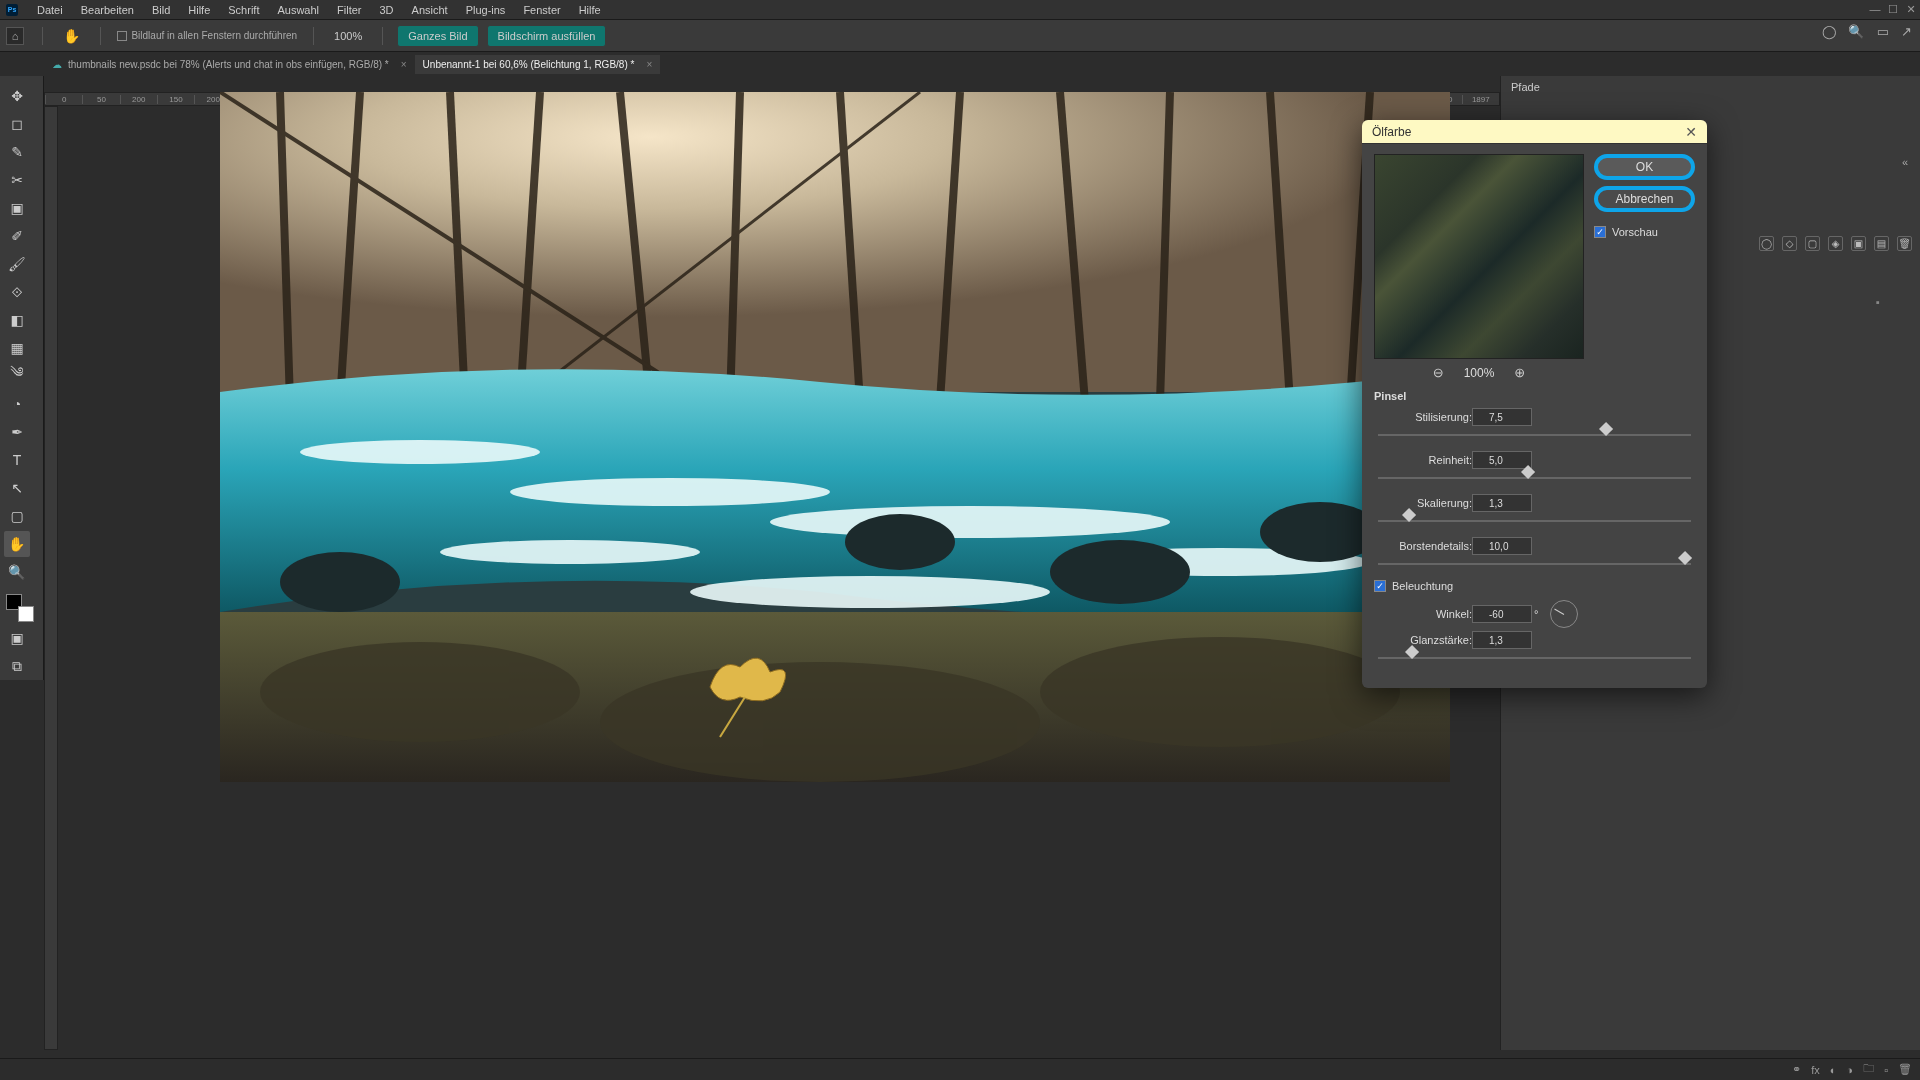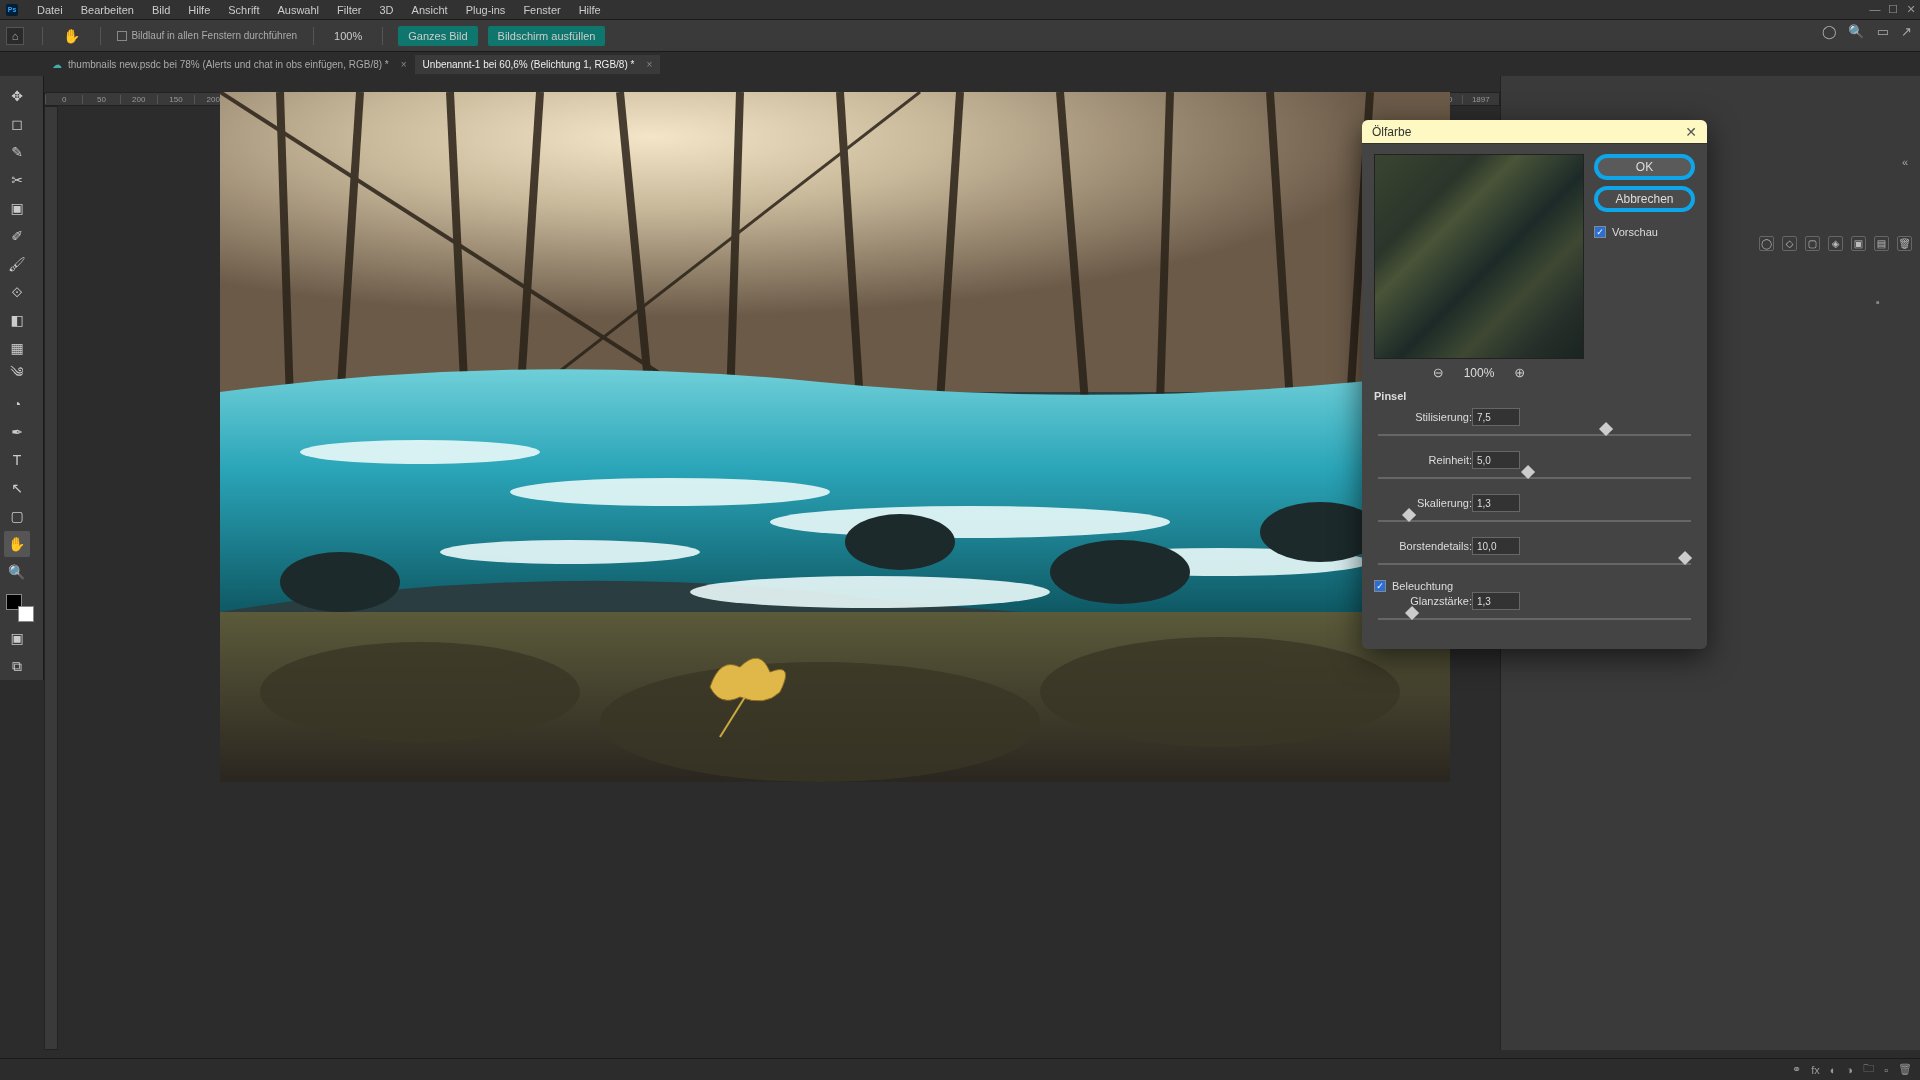--- a/index.html
+++ b/index.html
@@ -51,21 +51,21 @@
 .btn-d{height:26px;display:flex;align-items:center;justify-content:center;font-size:12px;background:#4b4b4b;border:4px solid #0ea5e9;border-radius:14px;cursor:pointer}
 .btn-d.primary{background:#5a5a5a}
 .cbl{display:flex;align-items:center;gap:6px;margin-top:8px;font-size:11px}
 .cbl .c{width:12px;height:12px;border:1px solid #888;background:#2a6fd6;display:flex;align-items:center;justify-content:center;color:#fff;font-size:9px}
 .zoomrow{display:flex;align-items:center;justify-content:center;gap:20px;margin-top:6px;font-size:12px;width:210px}
 .zoomrow .z{font-size:13px;color:#ccc;cursor:pointer}
 .group{margin-top:10px}
 .group h4{font-size:11px;font-weight:bold;margin-bottom:6px}
 .param{display:flex;align-items:center;margin-bottom:3px;}
 .param label{flex:0 0 98px;text-align:right;font-size:11px}
-.param input{width:48px;height:18px;background:#333;border:1px solid #666;color:#ddd;font-size:10px;padding:0 4px}
+.param input{width:60px;height:18px;background:#333;border:1px solid #666;color:#ddd;font-size:10px;padding:0 16px}
 .param .unit{font-size:11px;margin-left:2px}
 .slider{height:12px;position:relative;margin:0 4px 10px 4px}
 .slider .track{height:2px;background:#666;position:absolute;top:5px;left:0;right:0}
 .slider .thumb{position:absolute;top:0;width:10px;height:10px;background:#ccc;transform:rotate(45deg) translateX(-70%)}
 .angle-dial{width:28px;height:28px;border:1px solid #888;border-radius:50%;position:relative;margin-left:12px}
 .angle-dial .hand{position:absolute;width:11px;height:1px;background:#ccc;left:50%;top:50%;transform-origin:left center;transform:rotate(-150deg)}
 .bottombar{position:absolute;left:0;right:0;bottom:0;height:22px;background:#2c2c2c;border-top:1px solid #1a1a1a;display:flex;align-items:center;justify-content:flex-end;padding:0 8px;gap:10px;color:#999;font-size:11px}
 
 .image svg{width:100%;height:100%}
 </style>
@@ -262,20 +262,23 @@
 
 <div class="status">
   <span class="pct">60,61%</span>
   <span>1920 Px x 1080 Px (72 ppi)</span>
   <span>›</span>
   <span style="margin-left:20px">‹</span>
   <span>›</span>
 </div>
 
 <div class="rightpanel">
+  <div class="tabhdr">
+      <span>Pfade</span>
+    </div>
   <div class="ico">
     <span>«</span>
   </div>
   <div class="row2">
     <span>◯</span>
     <span>◇</span>
     <span>▢</span>
     <span>◈</span>
     <span>▣</span>
     <span>▤</span>
@@ -343,20 +346,28 @@
           <div class="track"></div>
           <div class="thumb" style="left:98%"></div>
         </div>
     </div>
 
     <div class="group">
       <label class="cbl">
           <span class="c">✓</span>
           <span>Beleuchtung</span>
         </label>
+      <div class="param" style="margin-top:8px">
+        <label>Winkel:</label>
+        <input value="-60" style="">
+        <span class="unit">°</span>
+        <div class="angle-dial">
+            <div class="hand"></div>
+          </div>
+      </div>
       <div class="param">
           <label>Glanzstärke:</label>
           <input value="1,3" style="">
         </div>
       <div class="slider">
           <div class="track"></div>
           <div class="thumb" style="left:11%"></div>
         </div>
     </div>
   </div>

